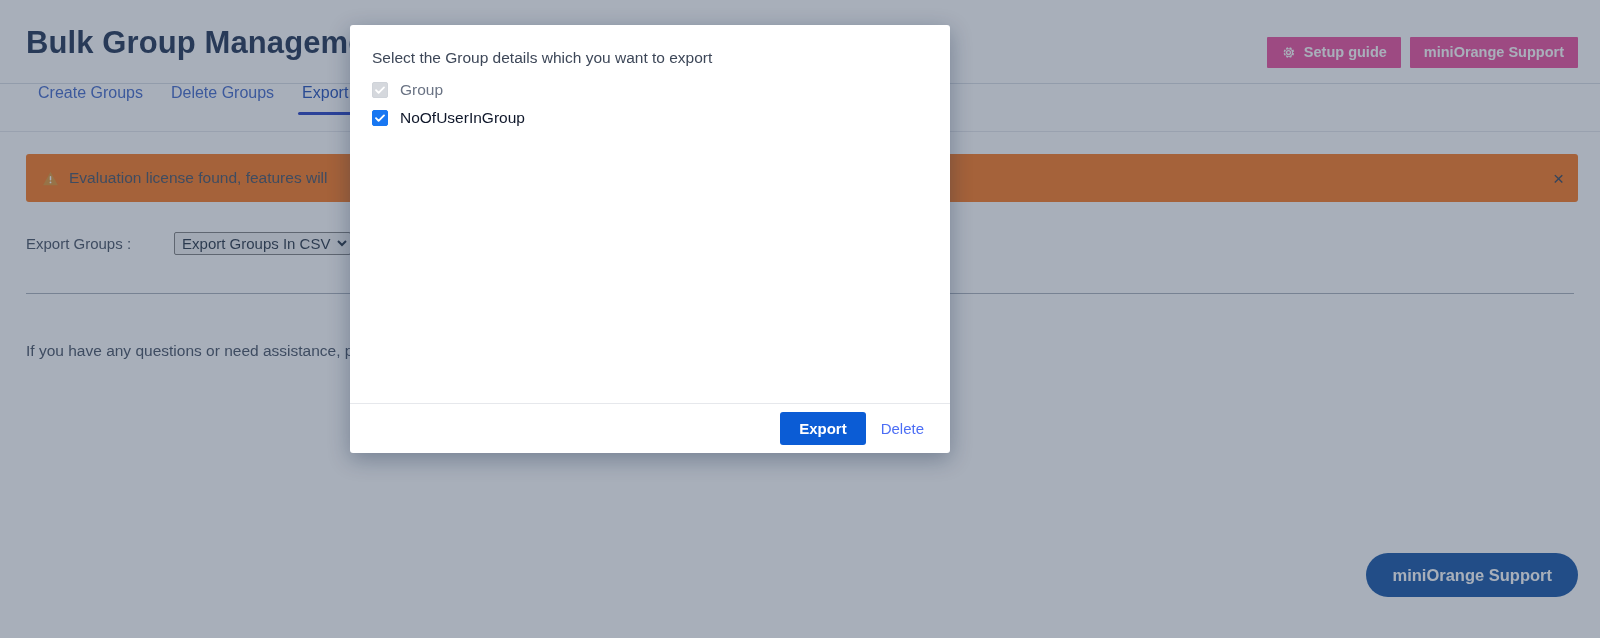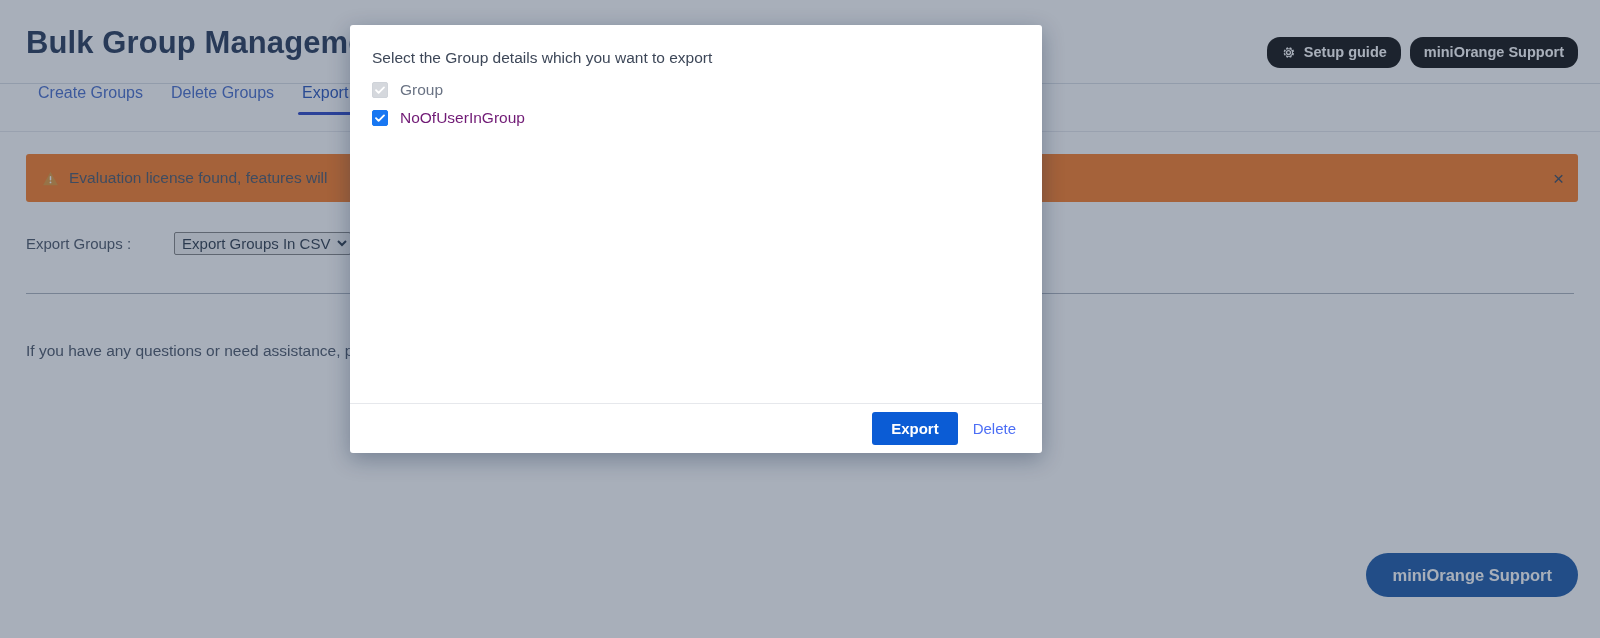--- a/index.html
+++ b/index.html
@@ -40,24 +40,24 @@
   }
   .header-actions {
     position: absolute;
     right: 22px;
     top: 37px;
     display: flex;
     gap: 9px;
     align-items: center;
   }
   .btn-primary {
-    background: #000000;
+    background: #ec4899;
     color: #ffffff;
     border: none;
-    border-radius: 13px;
+    border-radius: 1px;
     font-size: 14.5px;
     font-weight: bold;
     padding: 8px 14px;
     font-family: "Liberation Sans", sans-serif;
     display: inline-flex;
     align-items: center;
     gap: 8px;
     cursor: pointer;
     white-space: nowrap;
     line-height: 1;
@@ -204,21 +204,21 @@
     position: absolute;
     inset: 0;
     background: rgba(61, 77, 102, 0.45);
   }
 
   
   #modal {
     position: absolute;
     left: 350px;
     top: 25px;
-    width: 692px;
+    width: 600px;
     height: 428px;
     background: #ffffff;
     border-radius: 3px;
     box-shadow: 0 6px 22px rgba(9, 30, 66, 0.32);
     display: flex;
     flex-direction: column;
     overflow: hidden;
   }
   .modal-body {
     flex: 1 1 auto;
@@ -248,21 +248,21 @@
     border: 1px solid #cfd3d9;
     cursor: default;
   }
   .chk.checked {
     background: #1877f2;
     border: 1px solid #1877f2;
   }
   .chk svg { position: absolute; left: 1px; top: 1px; }
   .chk-label {
     font-size: 15.5px;
-    color: #701a75;
+    color: #0f172a;
   }
   .chk-label.muted { color: #55607094; color: #6a7384; }
 
   .modal-footer {
     flex: 0 0 auto;
     border-top: 1px solid #e6e8ec;
     height: 49px;
     display: flex;
     align-items: center;
     justify-content: flex-end;

